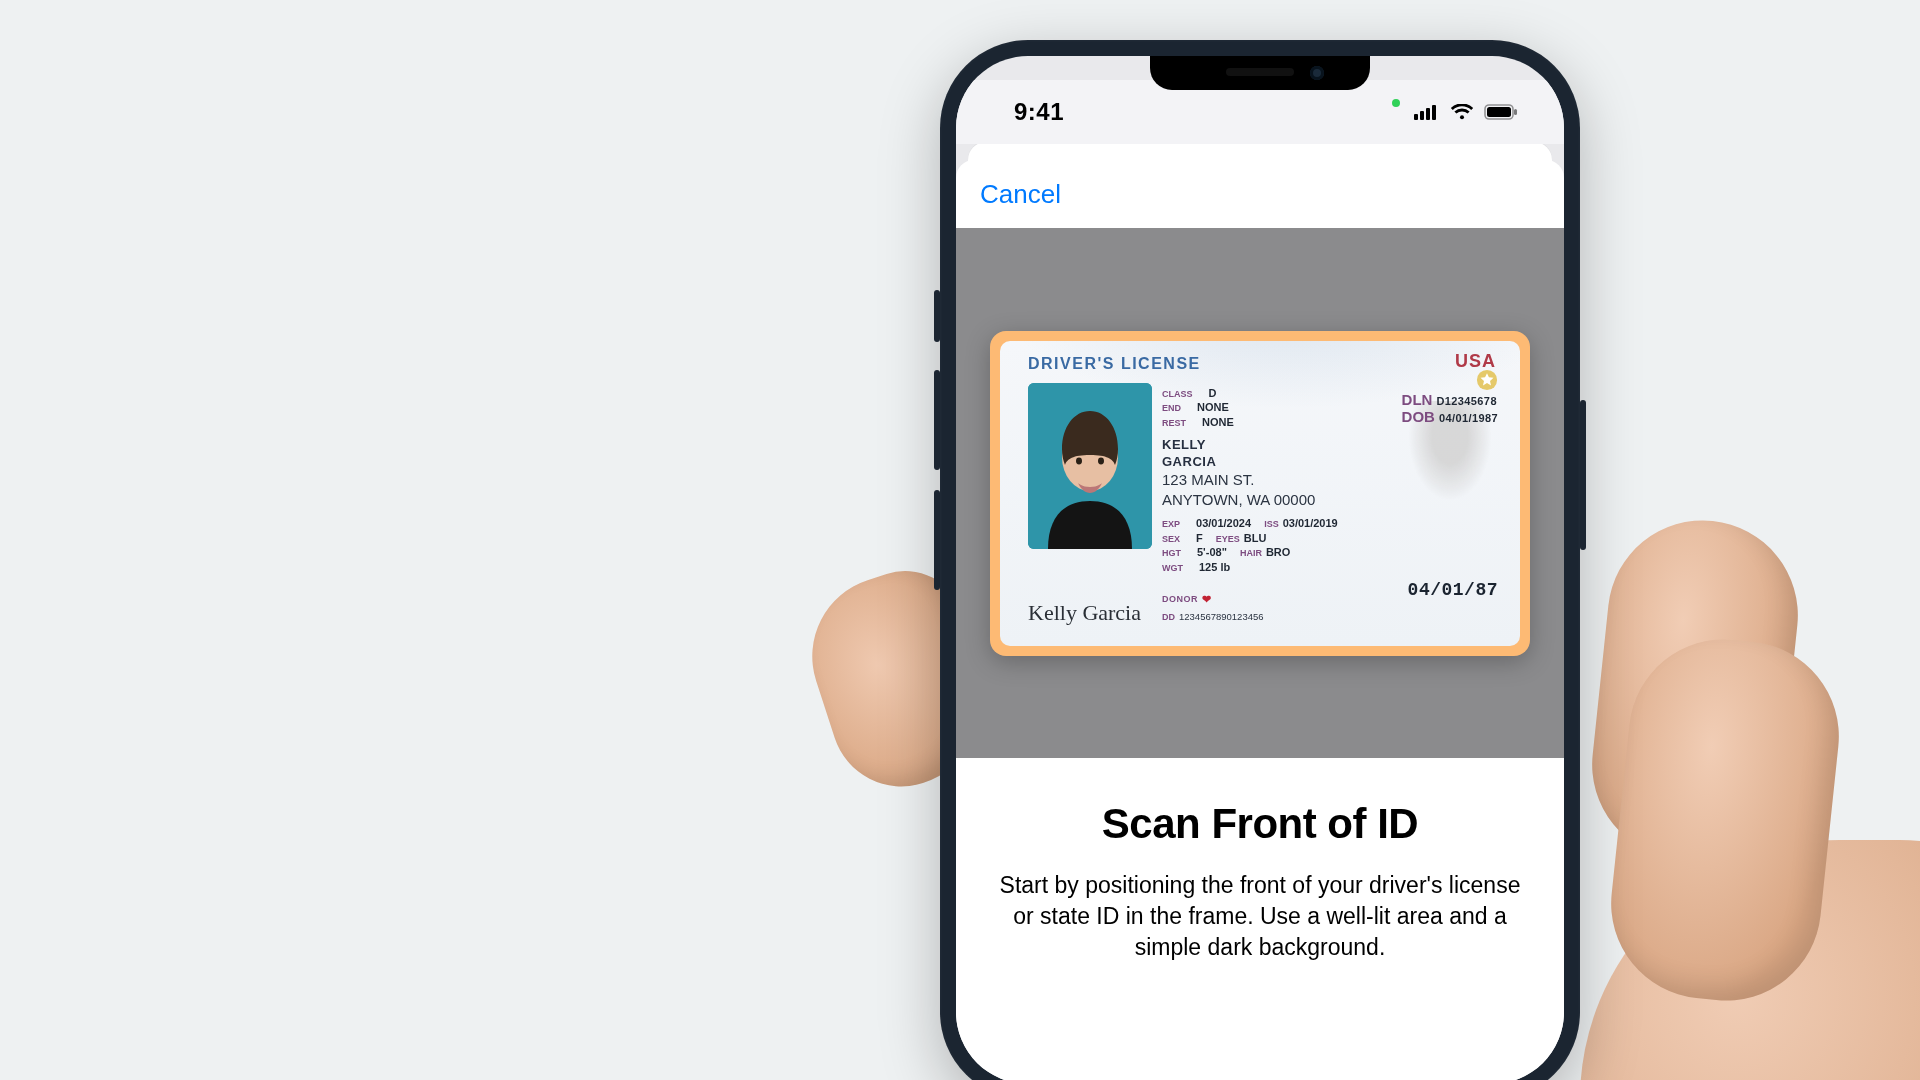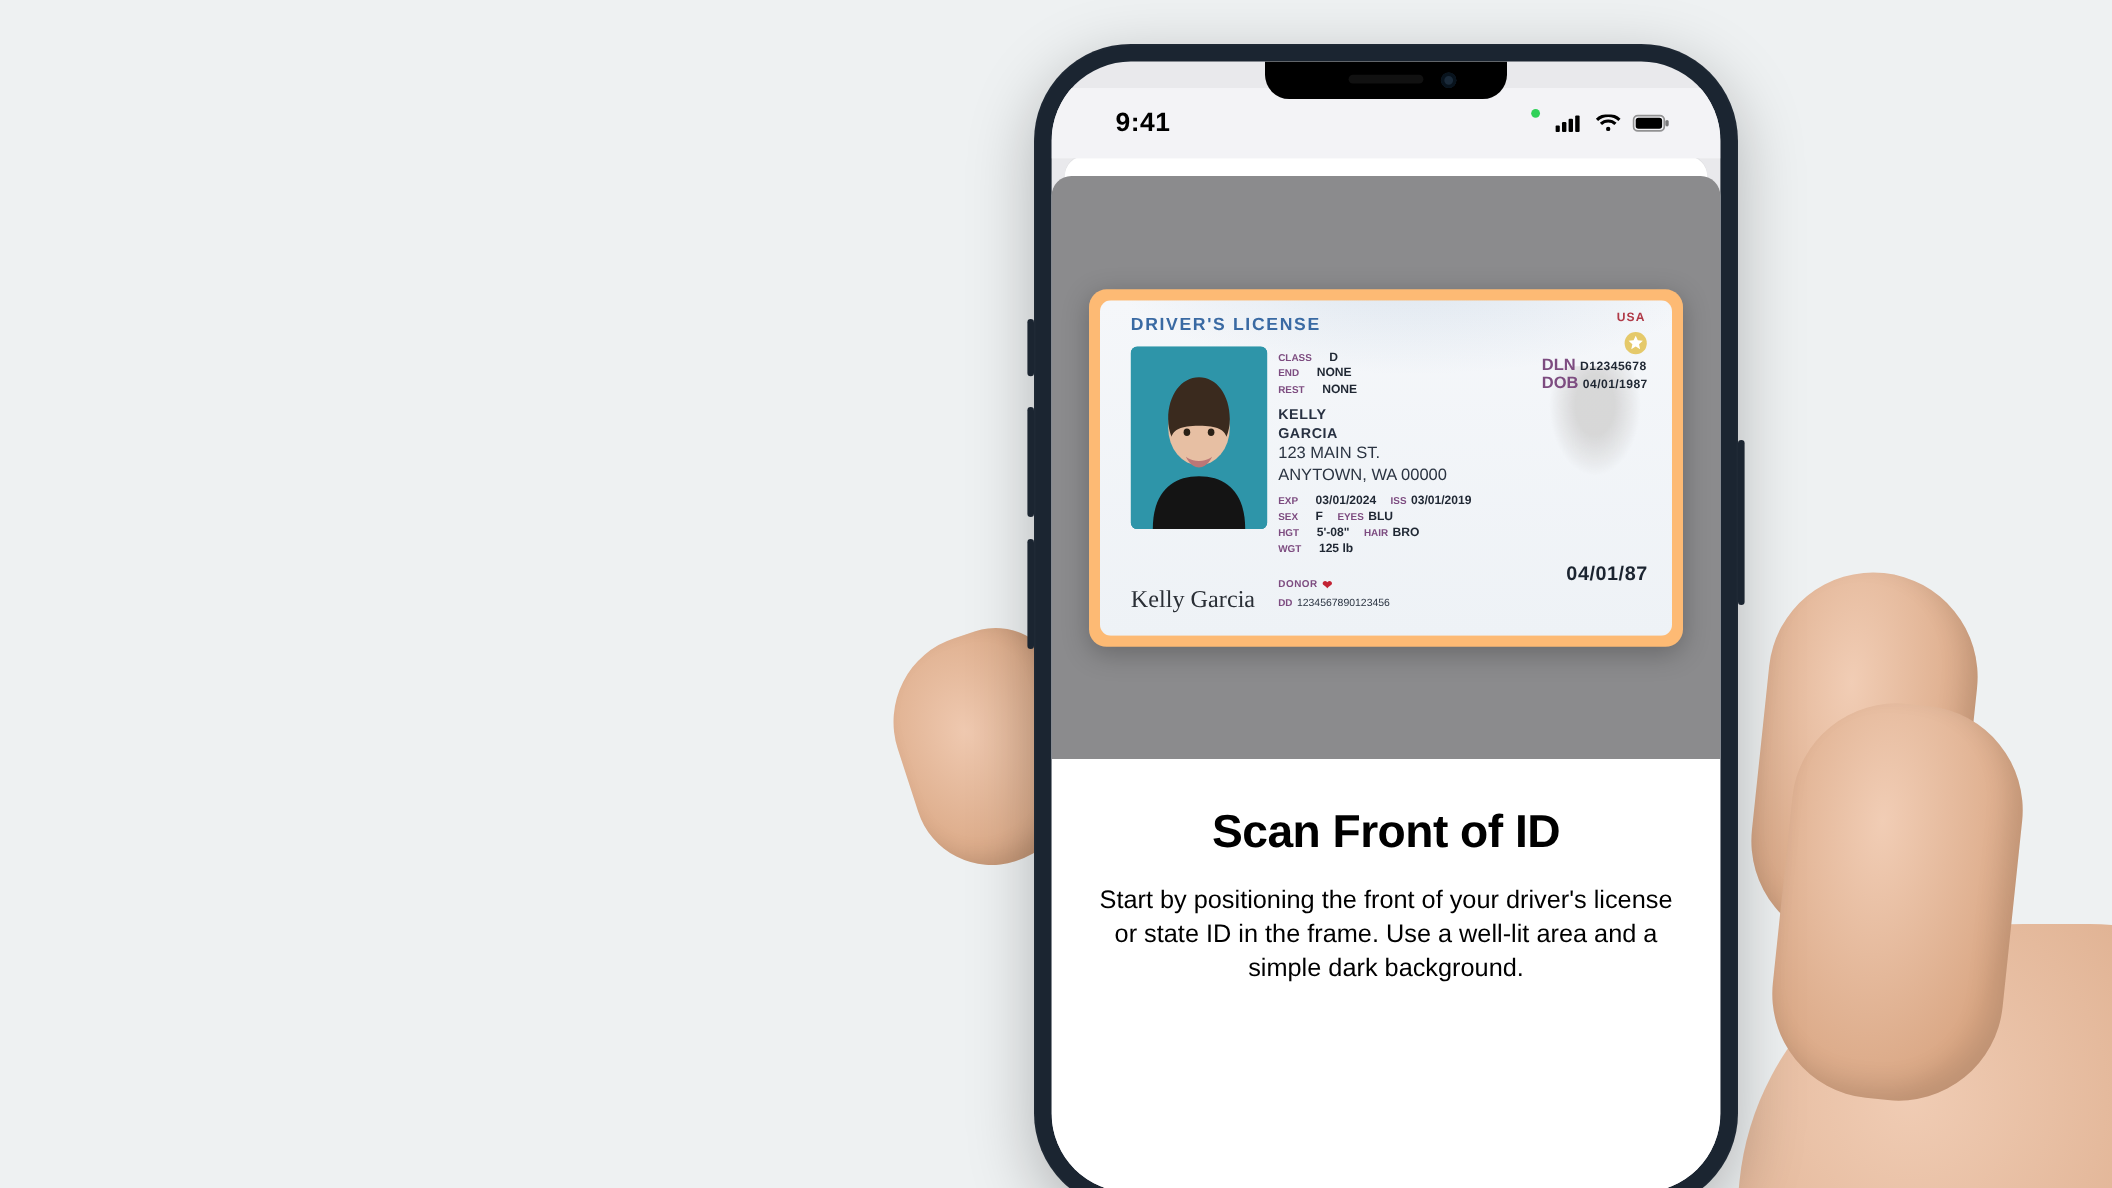--- a/index.html
+++ b/index.html
@@ -213,21 +213,21 @@
     position: absolute;
     left: 28px; top: 14px;
     font-size: 16px;
     font-weight: 700;
     letter-spacing: 1.5px;
     color: #3a6aa3;
   }
   .license-country {
     position: absolute;
     right: 24px; top: 10px;
-    font-size: 11px; font-weight: 700;
+    font-size: 18px; font-weight: 700;
     color: #b03a48;
     letter-spacing: 1px;
   }
   .license-star {
     position: absolute;
     right: 22px; top: 28px;
     width: 22px; height: 22px;
     color: #d9b23a;
   }
   .license .photo {
@@ -261,20 +261,21 @@
     font-size: 11px;
   }
   .license .dln-block .lbl { color: #7d4c80; font-size: 15px; font-weight: 600; margin-right: 4px; }
   .license .dln-block .val { color: #1f2733; font-weight: 700; letter-spacing: .4px; }
   .license .big-dob {
     position: absolute;
     right: 22px; bottom: 46px;
     font-size: 18px; font-weight: 700;
     letter-spacing: .5px;
     color: #1b2430;
+    font-family: Liberation Mono, monospace;
   }
 
   .license .signature {
     position: absolute;
     left: 28px; bottom: 20px;
     font-family: "Brush Script MT", "Segoe Script", cursive;
     font-size: 22px;
     color: #2a2f36;
   }
   .license .donor-row {
@@ -363,20 +364,23 @@
               <rect x="30" y="5" width="3" height="6" rx="1.5" fill="#000" opacity=".5"></rect>
             </svg>
         </span>
       </div>
     </div>
 
     <div class="sheet-behind"></div>
 
     <div class="sheet">
 
+      <div class="sheet-header">
+        <button class="cancel-link">Cancel</button>
+      </div>
 
       <div class="scan-area">
         <div class="scan-frame">
           <div class="license">
             <div class="license-ghost-photo"></div>
 
             <div class="license-title">DRIVER'S LICENSE</div>
             <div class="license-country">USA</div>
             <span class="license-star">
               <svg viewBox="0 0 24 24">

